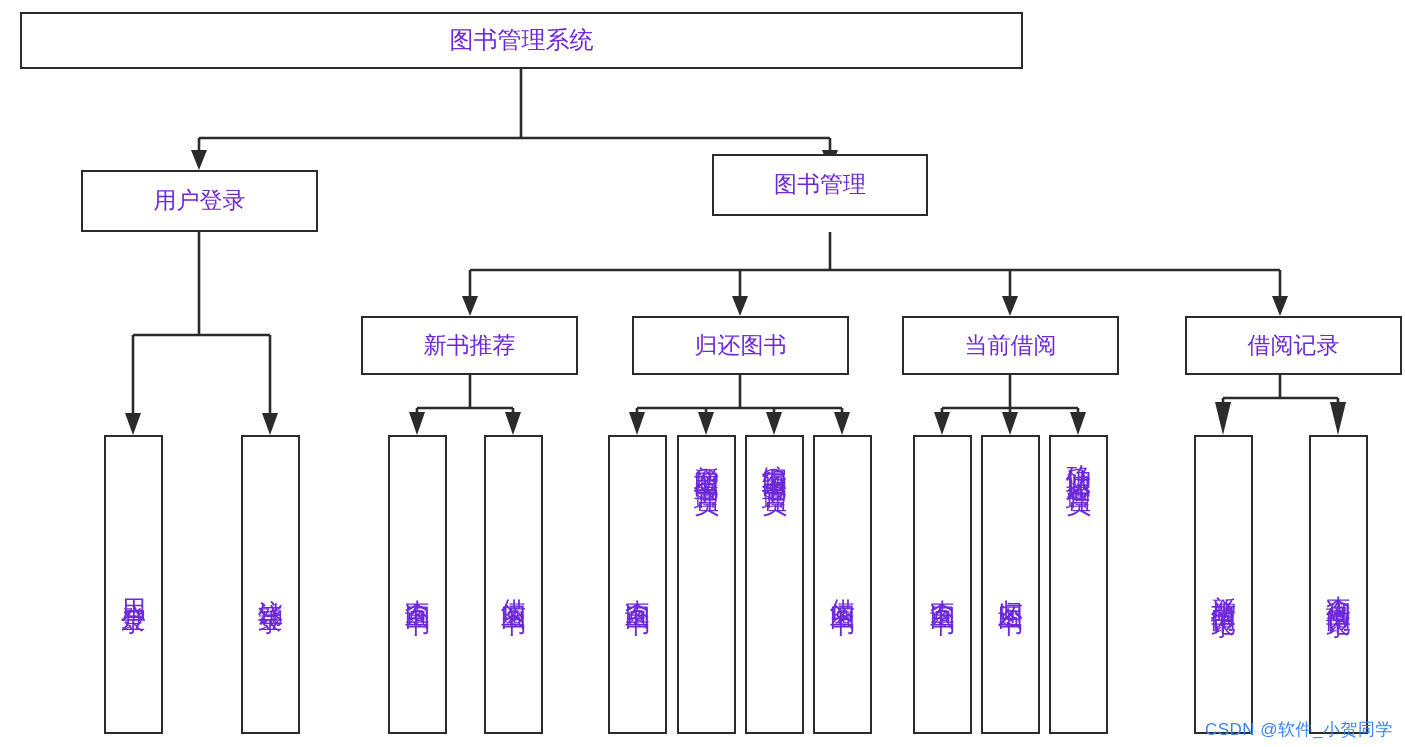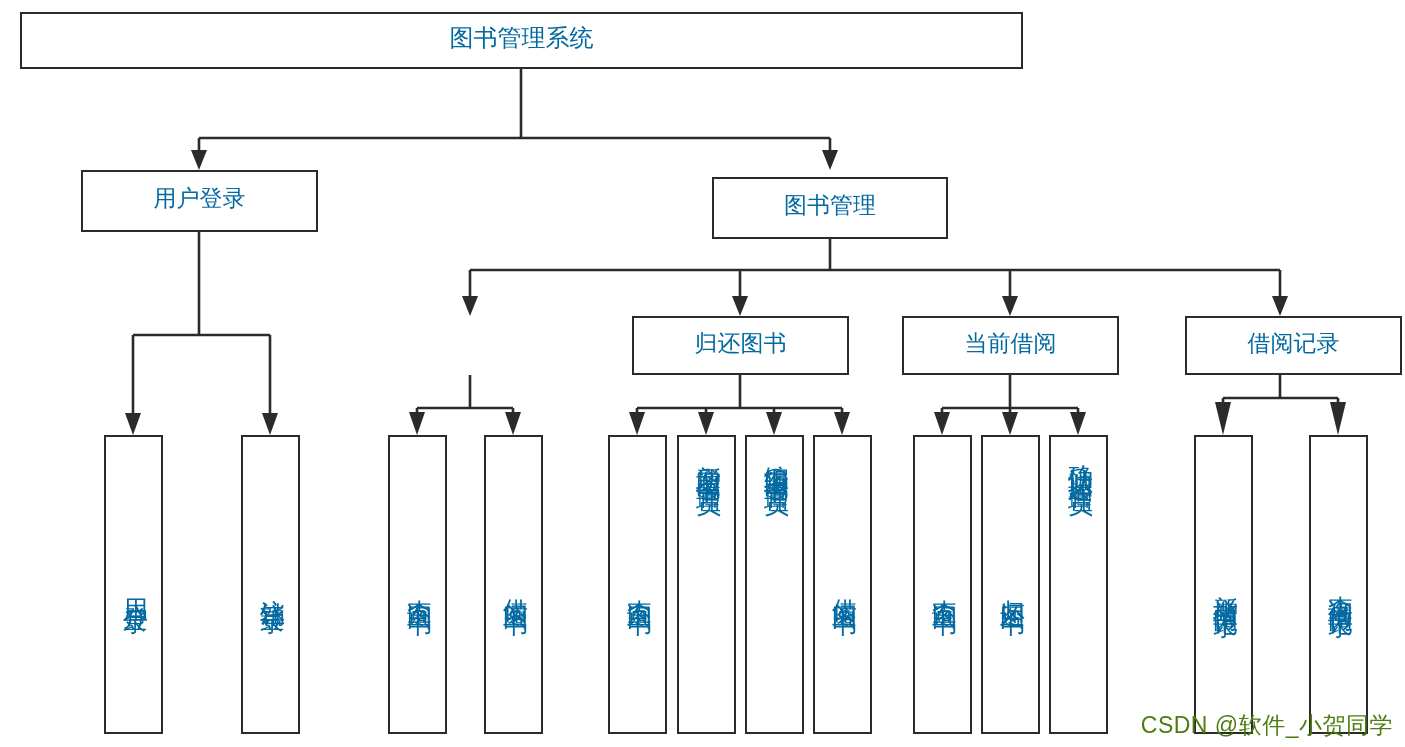--- a/index.html
+++ b/index.html
@@ -39,25 +39,24 @@
   .node {
     position: absolute;
     box-sizing: border-box;
     background: #ffffff;
     border: 2.6px solid #2b2b2b;
     display: flex;
     align-items: center;
     justify-content: center;
   }
   .node .label {
-    color: #0369a1;
+    color: #6d28d9;
     text-align: center;
     line-height: 1.28;
     white-space: nowrap;
-    font-family: Liberation Mono, monospace;
   }
   
   .node.horizontal .label {
     font-size: 23px;
   }
   .node.root .label {
     font-size: 24px;
   }
   
   .node.vertical {
@@ -77,22 +76,22 @@
   
   .node.vertical.centered {
     align-items: center;
     padding-top: 0;
   }
   
   #watermark {
     position: absolute;
     right: 12px;
     bottom: 6px;
-    font-size: 23px;
-    color: #4d7c0f;
+    font-size: 17px;
+    color: #3b82f6;
     letter-spacing: 0.5px;
     user-select: none;
     white-space: nowrap;
   }
 </style>
 </head>
 <body>
 
 <div id="canvas">
 
@@ -159,24 +158,27 @@
   </svg>
 
   <div class="node horizontal root" style="left:20px; top:12px; width:1003px; height:57px;">
     <span class="label">图书管理系统</span>
   </div>
 
   <div class="node horizontal" style="left:81px; top:170px; width:237px; height:62px;">
     <span class="label">用户登录</span>
   </div>
 
-  <div class="node horizontal" style="left:712px; top:177px; width:236px; height:62px;">
+  <div class="node horizontal" style="left:712px; top:154px; width:216px; height:62px;">
     <span class="label">图书管理</span>
   </div>
 
+  <div class="node horizontal" style="left:361px; top:316px; width:217px; height:59px;">
+    <span class="label">新书推荐</span>
+  </div>
 
   <div class="node horizontal" style="left:632px; top:316px; width:217px; height:59px;">
     <span class="label">归还图书</span>
   </div>
 
   <div class="node horizontal" style="left:902px; top:316px; width:217px; height:59px;align-items:center;">
     <span class="label">当前借阅</span>
   </div>
 
   <div class="node horizontal" style="left:1172px; top:316px; width:217px; height:59px;margin-left:13px;">

